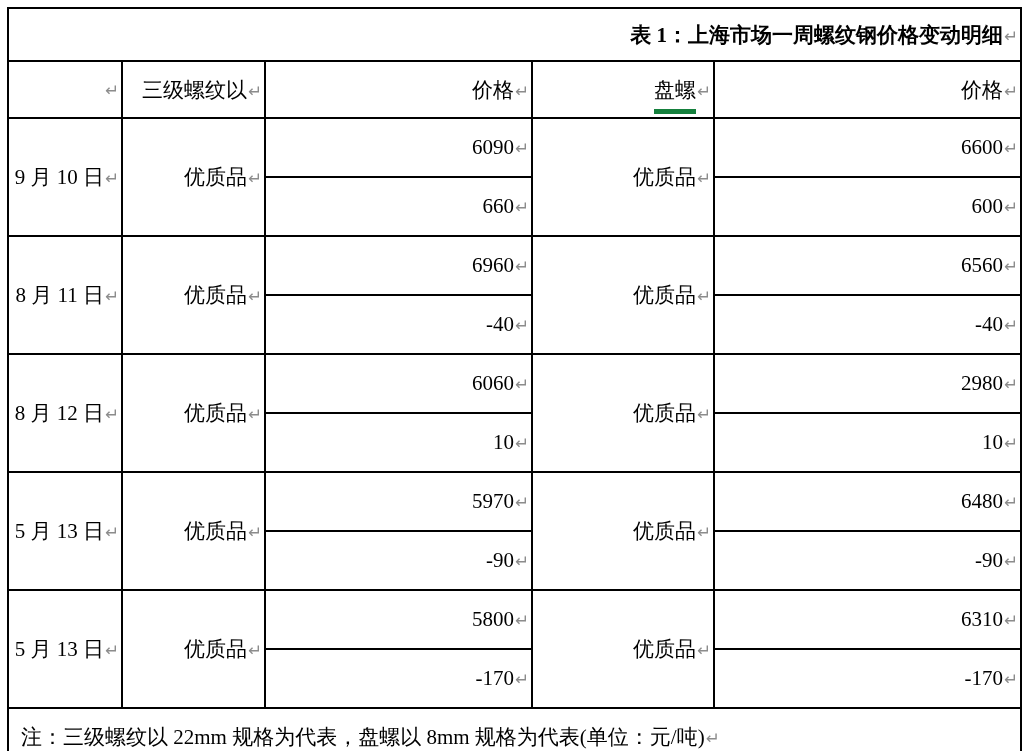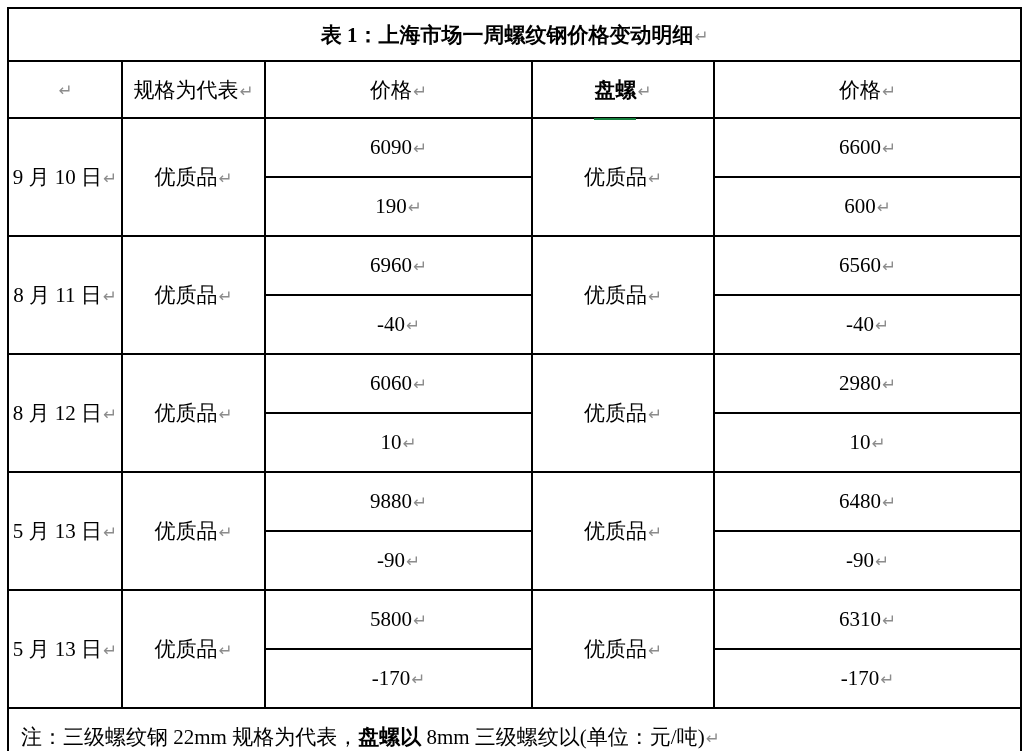--- a/index.html
+++ b/index.html
@@ -17,21 +17,21 @@
     background: #ffffff;
   }
   table.doc-table {
     border-collapse: collapse;
     table-layout: fixed;
     width: 1013px;
     height: 737px;
   }
   table.doc-table td {
     border: 2px solid #000000;
-    text-align: center;
+    text-align: right;
     vertical-align: middle;
     font-size: 21px;
     padding: 0 2px;
     overflow: visible;
     white-space: nowrap;
   }
   tr.title-row td {
     height: 51px;
     font-weight: bold;
   }
@@ -43,23 +43,22 @@
     padding-left: 12px;
   }
   .pm {
     color: #8c8c8c;
     font-family: "DejaVu Sans", sans-serif;
     font-size: 0.8em;
     font-weight: normal;
     margin-left: 1px;
   }
   .ul-blue {
-    border-bottom: 2px solid #15803d;
-    padding-bottom: 16px;
-    font-weight: bold;
+    border-bottom: 5px solid #15803d;
+    padding-bottom: 7px;
   }
 </style>
 </head>
 <body>
 
 <div class="page">
   <table class="doc-table">
     <colgroup>
       <col style="width:114px">
       <col style="width:143px">
@@ -73,21 +72,21 @@
       <td colspan="5">
         <span>表 1：上海市场一周螺纹钢价格变动明细</span><span class="pm">↵</span>
       </td>
     </tr>
 
     <tr class="header-row">
       <td>
         <span></span><span class="pm">↵</span>
       </td>
       <td>
-        <span>规格为代表</span><span class="pm">↵</span>
+        <span>三级螺纹以</span><span class="pm">↵</span>
       </td>
       <td>
         <span>价格</span><span class="pm">↵</span>
       </td>
       <td>
         <span class="ul-blue">盘螺</span><span class="pm">↵</span>
       </td>
       <td>
         <span>价格</span><span class="pm">↵</span>
       </td>
@@ -105,21 +104,21 @@
       </td>
       <td rowspan="2">
         <span>优质品</span><span class="pm">↵</span>
       </td>
       <td>
         <span>6600</span><span class="pm">↵</span>
       </td>
     </tr>
     <tr class="half">
       <td>
-        <span>190</span><span class="pm">↵</span>
+        <span>660</span><span class="pm">↵</span>
       </td>
       <td>
         <span>600</span><span class="pm">↵</span>
       </td>
     </tr>
 
     <tr class="half">
       <td rowspan="2">
         <span>8 月 11 日</span><span class="pm">↵</span>
       </td>
@@ -172,21 +171,21 @@
     </tr>
 
     <tr class="half">
       <td rowspan="2">
         <span>5 月 13 日</span><span class="pm">↵</span>
       </td>
       <td rowspan="2">
         <span>优质品</span><span class="pm">↵</span>
       </td>
       <td>
-        <span>9880</span><span class="pm">↵</span>
+        <span>5970</span><span class="pm">↵</span>
       </td>
       <td rowspan="2">
         <span>优质品</span><span class="pm">↵</span>
       </td>
       <td>
         <span>6480</span><span class="pm">↵</span>
       </td>
     </tr>
     <tr class="half">
       <td>
@@ -218,18 +217,18 @@
       <td>
         <span>-170</span><span class="pm">↵</span>
       </td>
       <td>
         <span>-170</span><span class="pm">↵</span>
       </td>
     </tr>
 
     <tr class="note-row">
       <td colspan="5">
-        <span>注：三级螺纹钢 22mm 规格为代表，</span><span class="ul-blue">盘螺以</span><span> 8mm 三级螺纹以(单位：元/吨)</span><span class="pm">↵</span>
+        <span>注：三级螺纹以 22mm 规格为代表，</span><span class="ul-blue">盘螺以</span><span> 8mm 规格为代表(单位：元/吨)</span><span class="pm">↵</span>
       </td>
     </tr>
   </tbody>
     </table>
 </div>
 
 </body></html>

